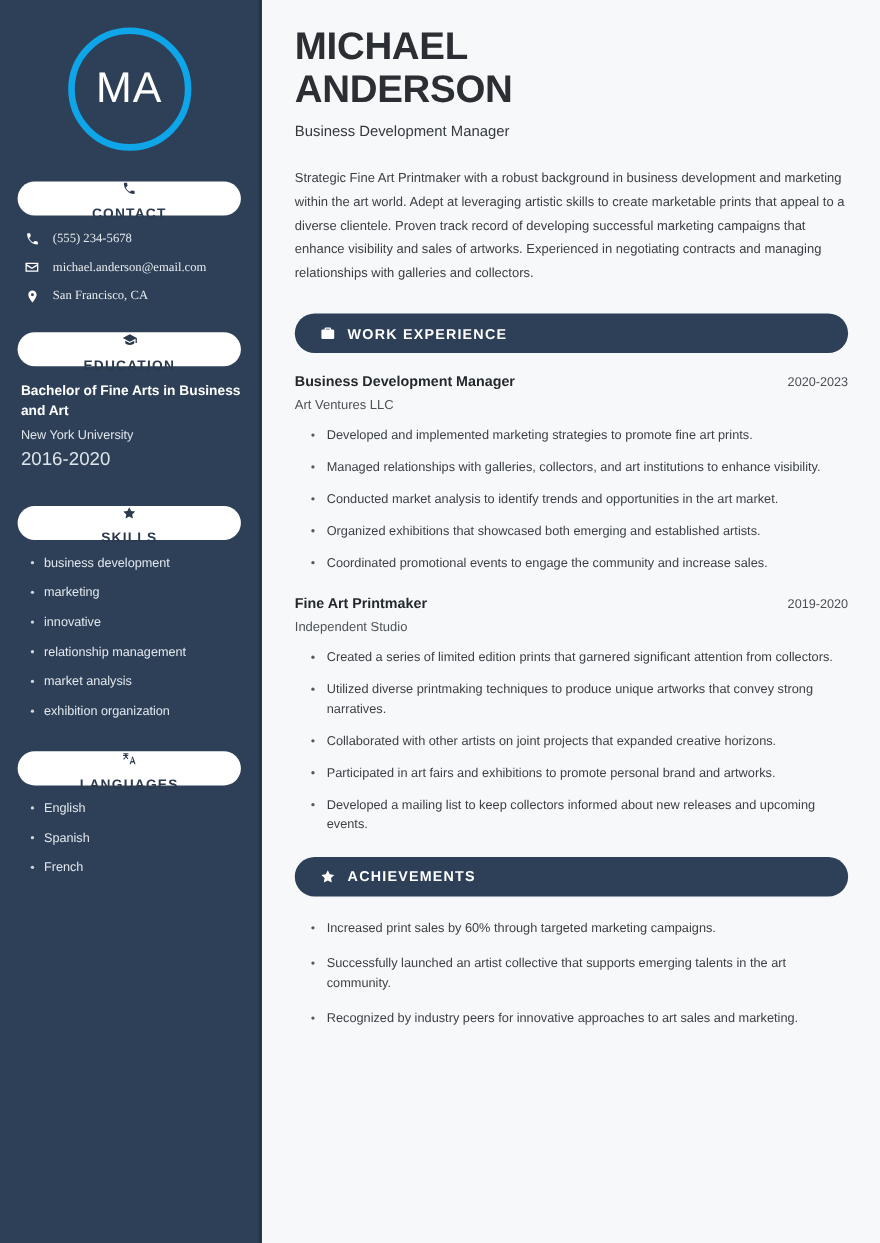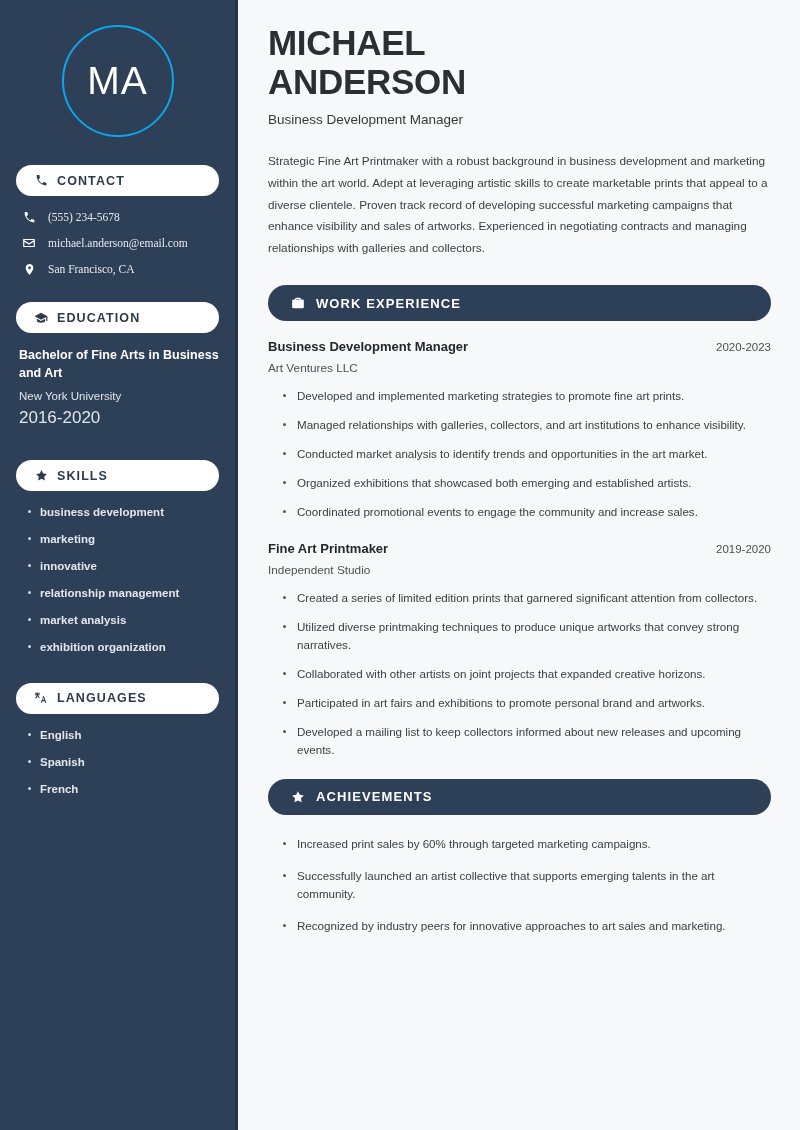--- a/index.html
+++ b/index.html
@@ -34,21 +34,21 @@
   .avatar-wrap {
     display: flex;
     justify-content: center;
     margin-top: 25px;
     margin-bottom: 28px;
   }
   .avatar {
     width: 112px;
     height: 112px;
     border-radius: 50%;
-    border: 2px solid #0ea5e9;
+    border: 6px solid #0ea5e9;
     display: flex;
     align-items: center;
     justify-content: center;
     font-size: 39px;
     font-weight: 400;
     letter-spacing: 1px;
     color: #ffffff;
     font-family: "Liberation Sans", "DejaVu Sans", sans-serif;
   }
 
@@ -58,20 +58,21 @@
     border-radius: 999px;
     height: 31px;
     display: flex;
     align-items: center;
     gap: 9px;
     padding: 0 18px;
     font-size: 12.5px;
     font-weight: 700;
     letter-spacing: 1.1px;
     margin-bottom: 14px;
+    flex-direction: column;
   }
   .pill .pill-icon {
     display: flex;
     align-items: center;
     justify-content: center;
     width: 14px;
     height: 14px;
   }
   .pill .pill-icon svg { display:block; }
 
@@ -113,21 +114,20 @@
   }
 
   .side-list { list-style: none; margin-bottom: 28px; padding-left: 10px; }
   .side-list li {
     position: relative;
     font-size: 11.5px;
     color: #e2e7ed;
     padding-left: 14px;
     margin-bottom: 12px;
     line-height: 1.3;
-    font-weight: bold;
   }
   .side-list li::before {
     content: "";
     position: absolute;
     left: 2px;
     top: 5px;
     width: 3px; height: 3px;
     border-radius: 50%;
     background: #cfd6de;
   }

